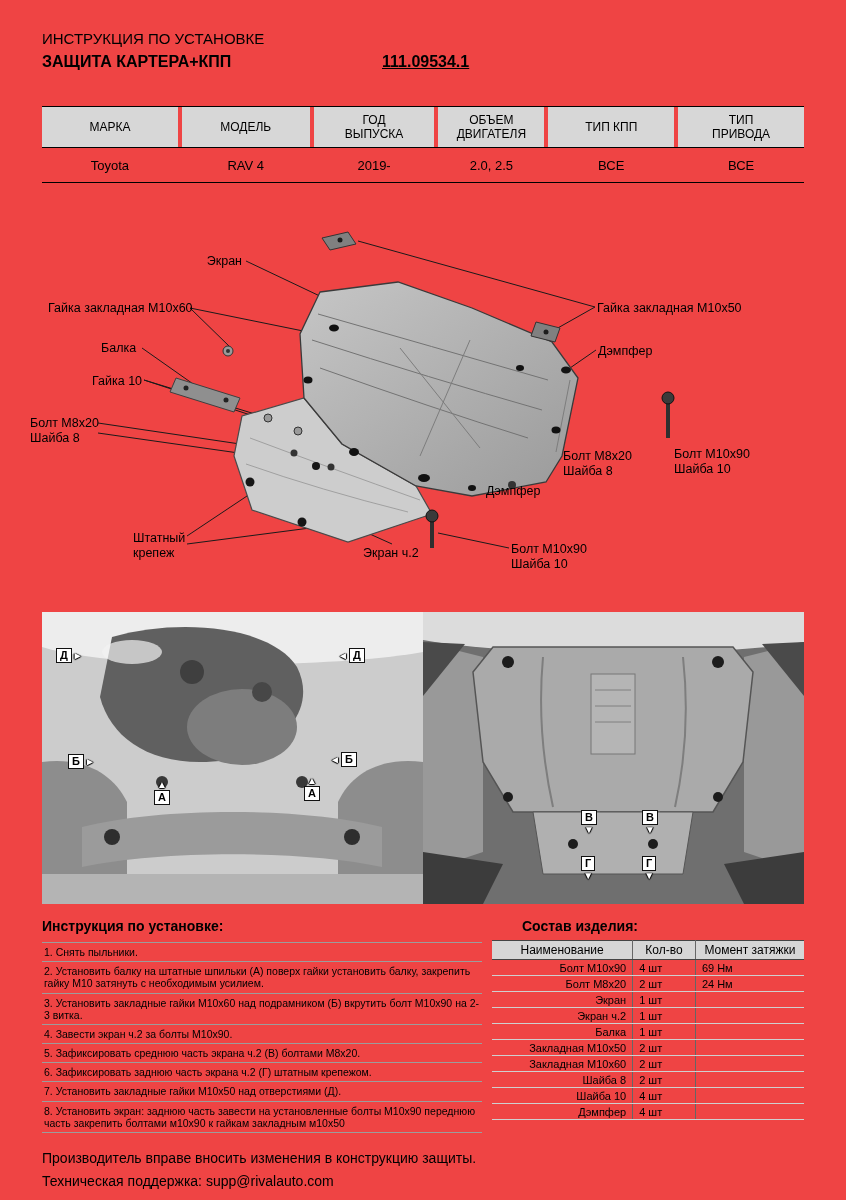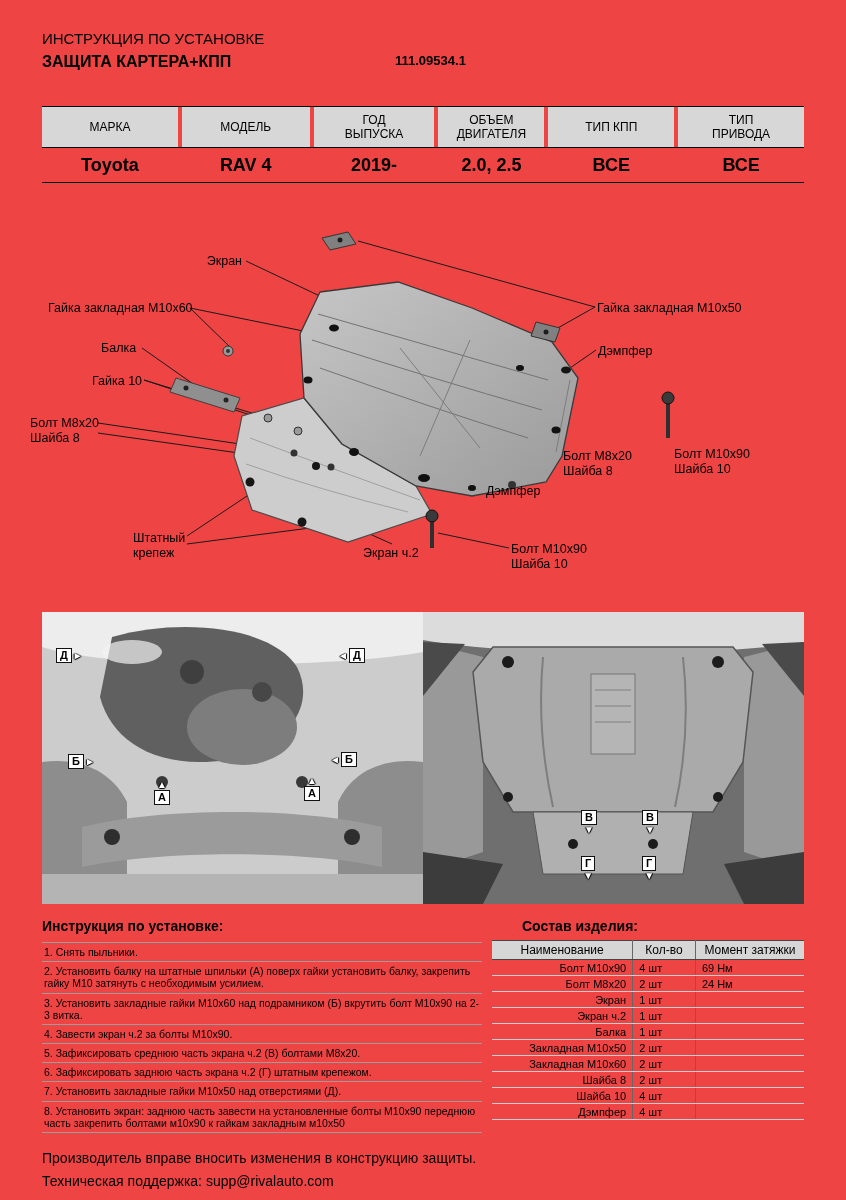--- a/index.html
+++ b/index.html
@@ -7,33 +7,33 @@
     width:846px; height:1200px; background:#ffffff;
     font-family:"Liberation Sans", sans-serif; color:#000;
   }
   .page { position:relative; width:846px; height:1200px; background:#ef4444; overflow:hidden; }
 
   
   .header { position:absolute; top:30px; left:42px; width:762px; }
   .doc-type { font-size:15px; }
   .title-row { position:relative; margin-top:6px; height:20px; }
   .product { font-size:16px; font-weight:bold; }
-  .part-number { position:absolute; left:353px; top:0; font-size:13px; font-weight:bold; }
+  .part-number { position:absolute; left:340px; top:0; font-size:16px; font-weight:bold;text-decoration:underline; }
 
   
   .spec { position:absolute; top:106px; left:42px; width:762px;
           border-top:1px solid #000; border-bottom:1px solid #000; }
   .spec-head { display:flex; border-bottom:1px solid #000; }
   .spec-head .cell { background:#d7d7d7; margin-right:4px; height:40px;
     display:flex; align-items:center; justify-content:center; text-align:center;
     font-size:12px; line-height:1.2; white-space:pre-line; }
   .spec-head .cell:last-child { margin-right:0; }
   .spec-vals { display:flex; }
   .spec-vals .cell { height:34px; display:flex; align-items:center; justify-content:center;
-    font-size:18px; margin-right:4px;font-weight:bold; }
+    font-size:13px; margin-right:4px; }
   .spec-vals .cell:last-child { margin-right:0; }
 
   
   .diagram { position:absolute; top:228px; left:0; width:846px; height:378px; }
   .diagram svg { position:absolute; left:0; top:0; }
   .dlabel { position:absolute; font-size:12.5px; line-height:1.2; white-space:pre-line; }
 
   
   .photos { position:absolute; top:612px; left:42px; width:762px; height:292px; display:flex; }
   .photo { position:relative; width:381px; height:292px; overflow:hidden; }

